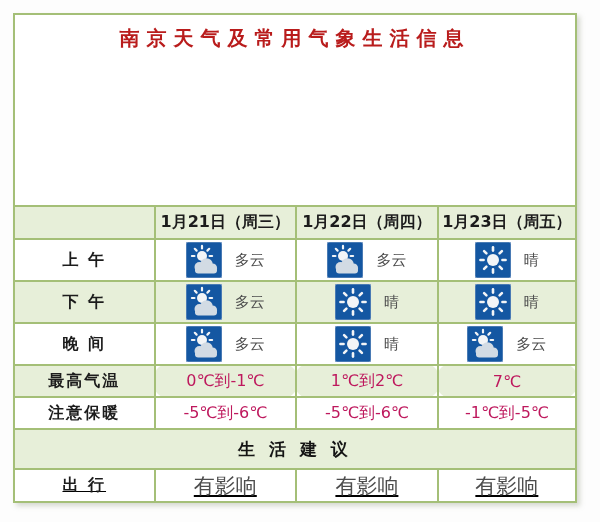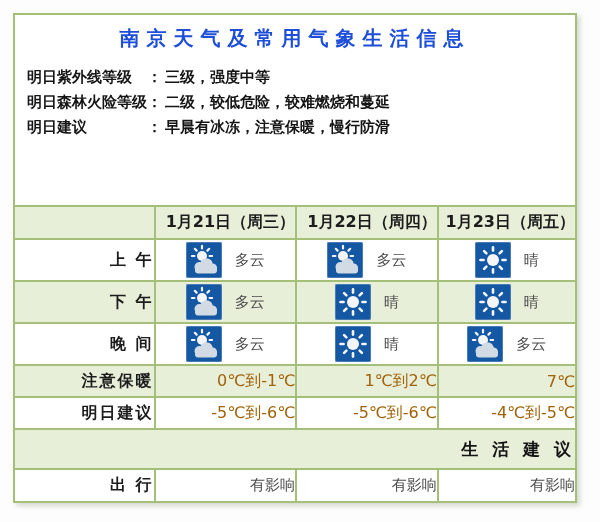--- a/index.html
+++ b/index.html
@@ -17,21 +17,21 @@
     background:#ffffff;
     border:2px solid #a4bf77;
     box-shadow:3px 3px 5px rgba(140,150,125,.35);
   }
   .title {
     text-align:center;
     padding-top:10px;
     font-size:20px;
     font-weight:bold;
     letter-spacing:7px;
-    color:#1d4ed8;
+    color:#b91c1c;
   }
   .info {
     margin:13px 0 0 12px;
     font-size:15px;
     font-weight:bold;
     color:#151515;
     line-height:25px;
   }
   .info-line { white-space:nowrap; }
   .info-label { display:inline-block; width:120px; }
@@ -39,42 +39,42 @@
 
   table.wtable {
     position:absolute;
     left:-2px; bottom:-2px;
     width:calc(100% + 4px);
     border-collapse:collapse;
     table-layout:fixed;
   }
   .wtable td, .wtable th {
     border:2px solid #a4bf77;
-    text-align:right;
+    text-align:center;
     vertical-align:middle;
     padding:0;
     overflow:hidden;
   }
   col.c0 { width:25%; }
   col.c1, col.c2 { width:25.2%; }
   col.c3 { width:24.6%; }
 
   .r-stripe td, .r-stripe th { background:#e7efd9; }
   .r-white  td, .r-white  th { background:#ffffff; }
 
   .rh-hdr { height:33px; }
   .rh-w   { height:42px; }
   .rh-t   { height:32px; }
   .rh-s   { height:40px; }
-  .rh-a   { height:33px; }
+  .rh-a   { height:33px;text-decoration:underline; }
 
   .date-hdr { font-size:16px; font-weight:bold; color:#1c1c1c; }
   .row-label { font-size:16px; font-weight:bold; color:#1c1c1c; letter-spacing:2px; }
-  .temp-val { font-size:16px; font-weight:normal; color:#a16207; }
-  .advice-val { font-size:15px; font-weight:normal; color:#4d4d4d; }
+  .temp-val { font-size:16px; font-weight:normal; color:#be185d;border-radius:10px; }
+  .advice-val { font-size:21px; font-weight:normal; color:#4d4d4d; }
   .section-hdr { font-size:17px; font-weight:bold; color:#141414; letter-spacing:4px; }
 
   .wcell-inner {
     display:flex;
     align-items:center;
     justify-content:center;
     gap:13px;
     height:100%;
   }
   .wtext { font-size:15px; color:#4d4d4d; }
@@ -117,25 +117,20 @@
         <rect x="9" y="25" width="22" height="6.5" rx="3.2"></rect>
       </g>
     </g>
   </defs>
 </svg>
 
 <div class="frame">
 
   <div class="title">南京天气及常用气象生活信息</div>
 
-  <div class="info">
-    <div class="info-line"><span class="info-label">明日紫外线等级</span><span class="info-colon">：</span><span>三级，强度中等</span></div>
-    <div class="info-line"><span class="info-label">明日森林火险等级</span><span class="info-colon">：</span><span>二级，较低危险，较难燃烧和蔓延</span></div>
-    <div class="info-line"><span class="info-label">明日建议</span><span class="info-colon">：</span><span>早晨有冰冻，注意保暖，慢行防滑</span></div>
-  </div>
 
   <table class="wtable">
     <colgroup>
         <col class="c0">
         <col class="c1">
         <col class="c2">
         <col class="c3">
       </colgroup>
 
     <tbody>
@@ -242,31 +237,31 @@
                 <svg class="svg-partly" width="36" height="36" viewBox="0 0 36 36">
                   <use href="#tpl-partly"></use>
                 </svg>
               </span>
               <span class="wtext">多云</span>
             </div>
           </td>
     </tr>
 
     <tr class="r-stripe rh-t">
-      <td class="row-label">注意保暖</td>
+      <td class="row-label">最高气温</td>
       <td class="temp-val">0℃到-1℃</td>
       <td class="temp-val">1℃到2℃</td>
       <td class="temp-val">7℃</td>
     </tr>
 
     <tr class="r-white rh-t">
-      <td class="row-label">明日建议</td>
+      <td class="row-label">注意保暖</td>
       <td class="temp-val">-5℃到-6℃</td>
       <td class="temp-val">-5℃到-6℃</td>
-      <td class="temp-val">-4℃到-5℃</td>
+      <td class="temp-val">-1℃到-5℃</td>
     </tr>
 
     <tr class="r-stripe rh-s">
       <td colspan="4" class="section-hdr">生 活 建 议</td>
     </tr>
 
     <tr class="r-white rh-a">
       <td class="row-label">出 行</td>
       <td class="advice-val">有影响</td>
       <td class="advice-val">有影响</td>

